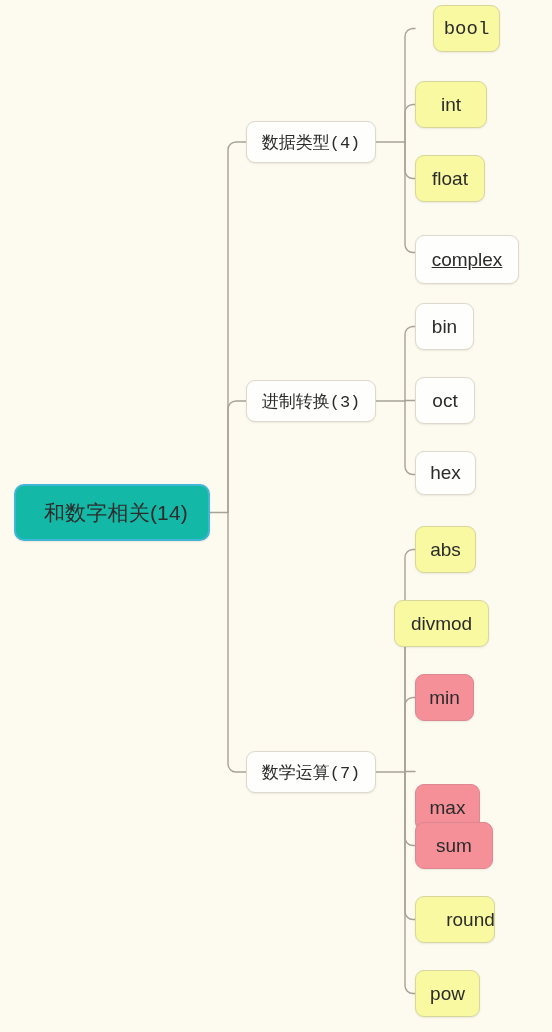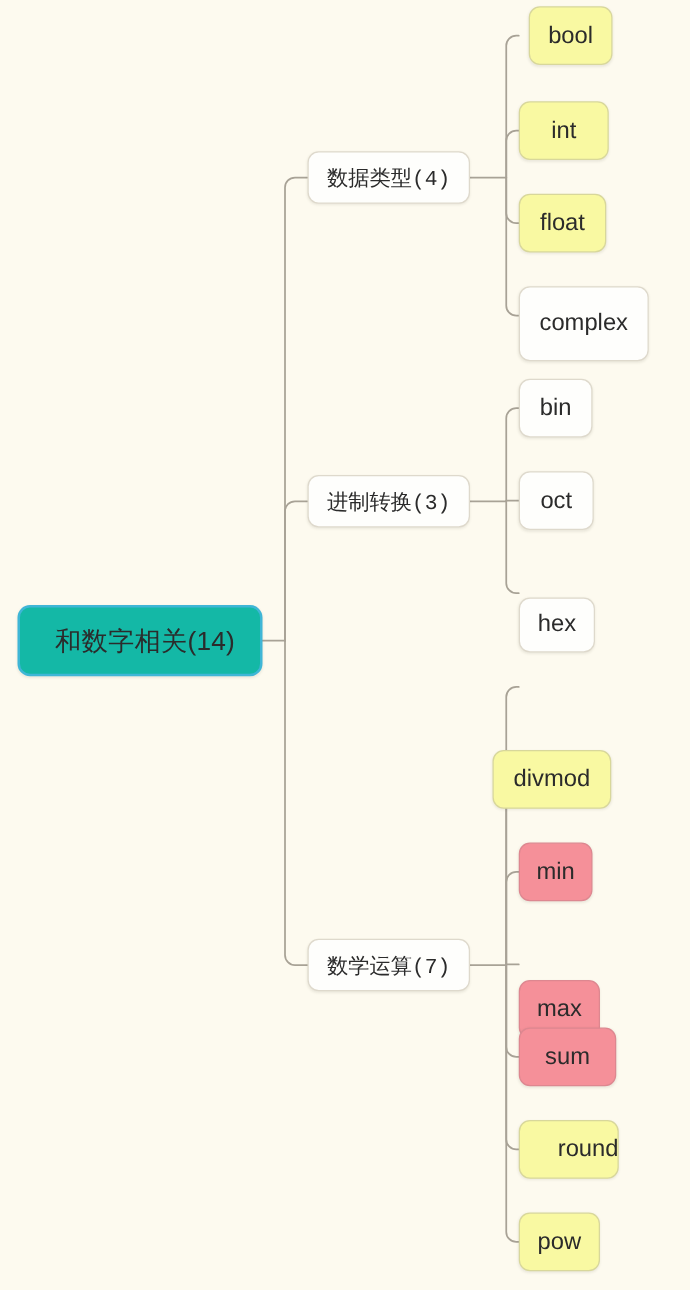--- a/index.html
+++ b/index.html
@@ -94,46 +94,49 @@
       <path d="M 405 772 V 631.5 A 8 8 0 0 1 413 623.5 H 415" fill="none" stroke="#a8a296" stroke-width="1.4" stroke-linecap="round"></path>
       <path d="M 405 772 V 705.5 A 8 8 0 0 1 413 697.5 H 415" fill="none" stroke="#a8a296" stroke-width="1.4" stroke-linecap="round"></path>
       <path d="M 405 771.5 H 415" fill="none" stroke="#a8a296" stroke-width="1.4" stroke-linecap="round"></path>
       <path d="M 405 772 V 837.5 A 8 8 0 0 0 413 845.5 H 415" fill="none" stroke="#a8a296" stroke-width="1.4" stroke-linecap="round"></path>
       <path d="M 405 772 V 911.5 A 8 8 0 0 0 413 919.5 H 415" fill="none" stroke="#a8a296" stroke-width="1.4" stroke-linecap="round"></path>
       <path d="M 405 772 V 985.5 A 8 8 0 0 0 413 993.5 H 415" fill="none" stroke="#a8a296" stroke-width="1.4" stroke-linecap="round"></path>
     </svg>
 <div class="node node-branch" style="left: 246px; top: 121px; width: 130px; height: 42px;">
       <span>数据类型(4)</span>
     </div>
-    <div class="node node-leaf fill-yellow" style="left: 423px; top: 5px; width: 67px; height: 47px;">
+    <div class="node node-leaf fill-yellow" style="left: 433px; top: 5px; width: 67px; height: 47px; font-family: Liberation Mono, monospace;">
       <span>bool</span>
     </div>
     <div class="node node-leaf fill-yellow" style="left: 415px; top: 81px; width: 72px; height: 47px;">
       <span>int</span>
     </div>
     <div class="node node-leaf fill-yellow" style="left: 415px; top: 155px; width: 70px; height: 47px;">
       <span>float</span>
     </div>
-    <div class="node node-leaf fill-white" style="left: 415px; top: 229px; width: 104px; height: 60px;">
+    <div class="node node-leaf fill-white" style="left: 415px; top: 235px; width: 104px; height: 49px; text-decoration: underline;">
       <span>complex</span>
     </div>
     <div class="node node-branch" style="left: 246px; top: 380px; width: 130px; height: 42px;">
       <span>进制转换(3)</span>
     </div>
     <div class="node node-leaf fill-white" style="left: 415px; top: 303px; width: 59px; height: 47px;">
       <span>bin</span>
     </div>
     <div class="node node-leaf fill-white" style="left: 415px; top: 377px; width: 60px; height: 47px;">
       <span>oct</span>
     </div>
-    <div class="node node-leaf fill-white" style="left: 415px; top: 451px; width: 61px; height: 44px; margin-top: 27px;">
+    <div class="node node-leaf fill-white" style="left: 415px; top: 451px; width: 61px; height: 44px;">
       <span>hex</span>
     </div>
     <div class="node node-branch" style="left: 246px; top: 751px; width: 130px; height: 42px;">
       <span>数学运算(7)</span>
+    </div>
+    <div class="node node-leaf fill-yellow" style="left: 415px; top: 526px; width: 61px; height: 47px;">
+      <span>abs</span>
     </div>
     <div class="node node-leaf fill-yellow" style="left: 394px; top: 600px; width: 95px; height: 47px; border-radius: 9px;">
       <span>divmod</span>
     </div>
     <div class="node node-leaf fill-pink" style="left: 415px; top: 674px; width: 59px; height: 47px;">
       <span>min</span>
     </div>
     <div class="node node-leaf fill-pink" style="left: 415px; top: 784px; width: 65px; height: 47px;">
       <span>max</span>
     </div>

